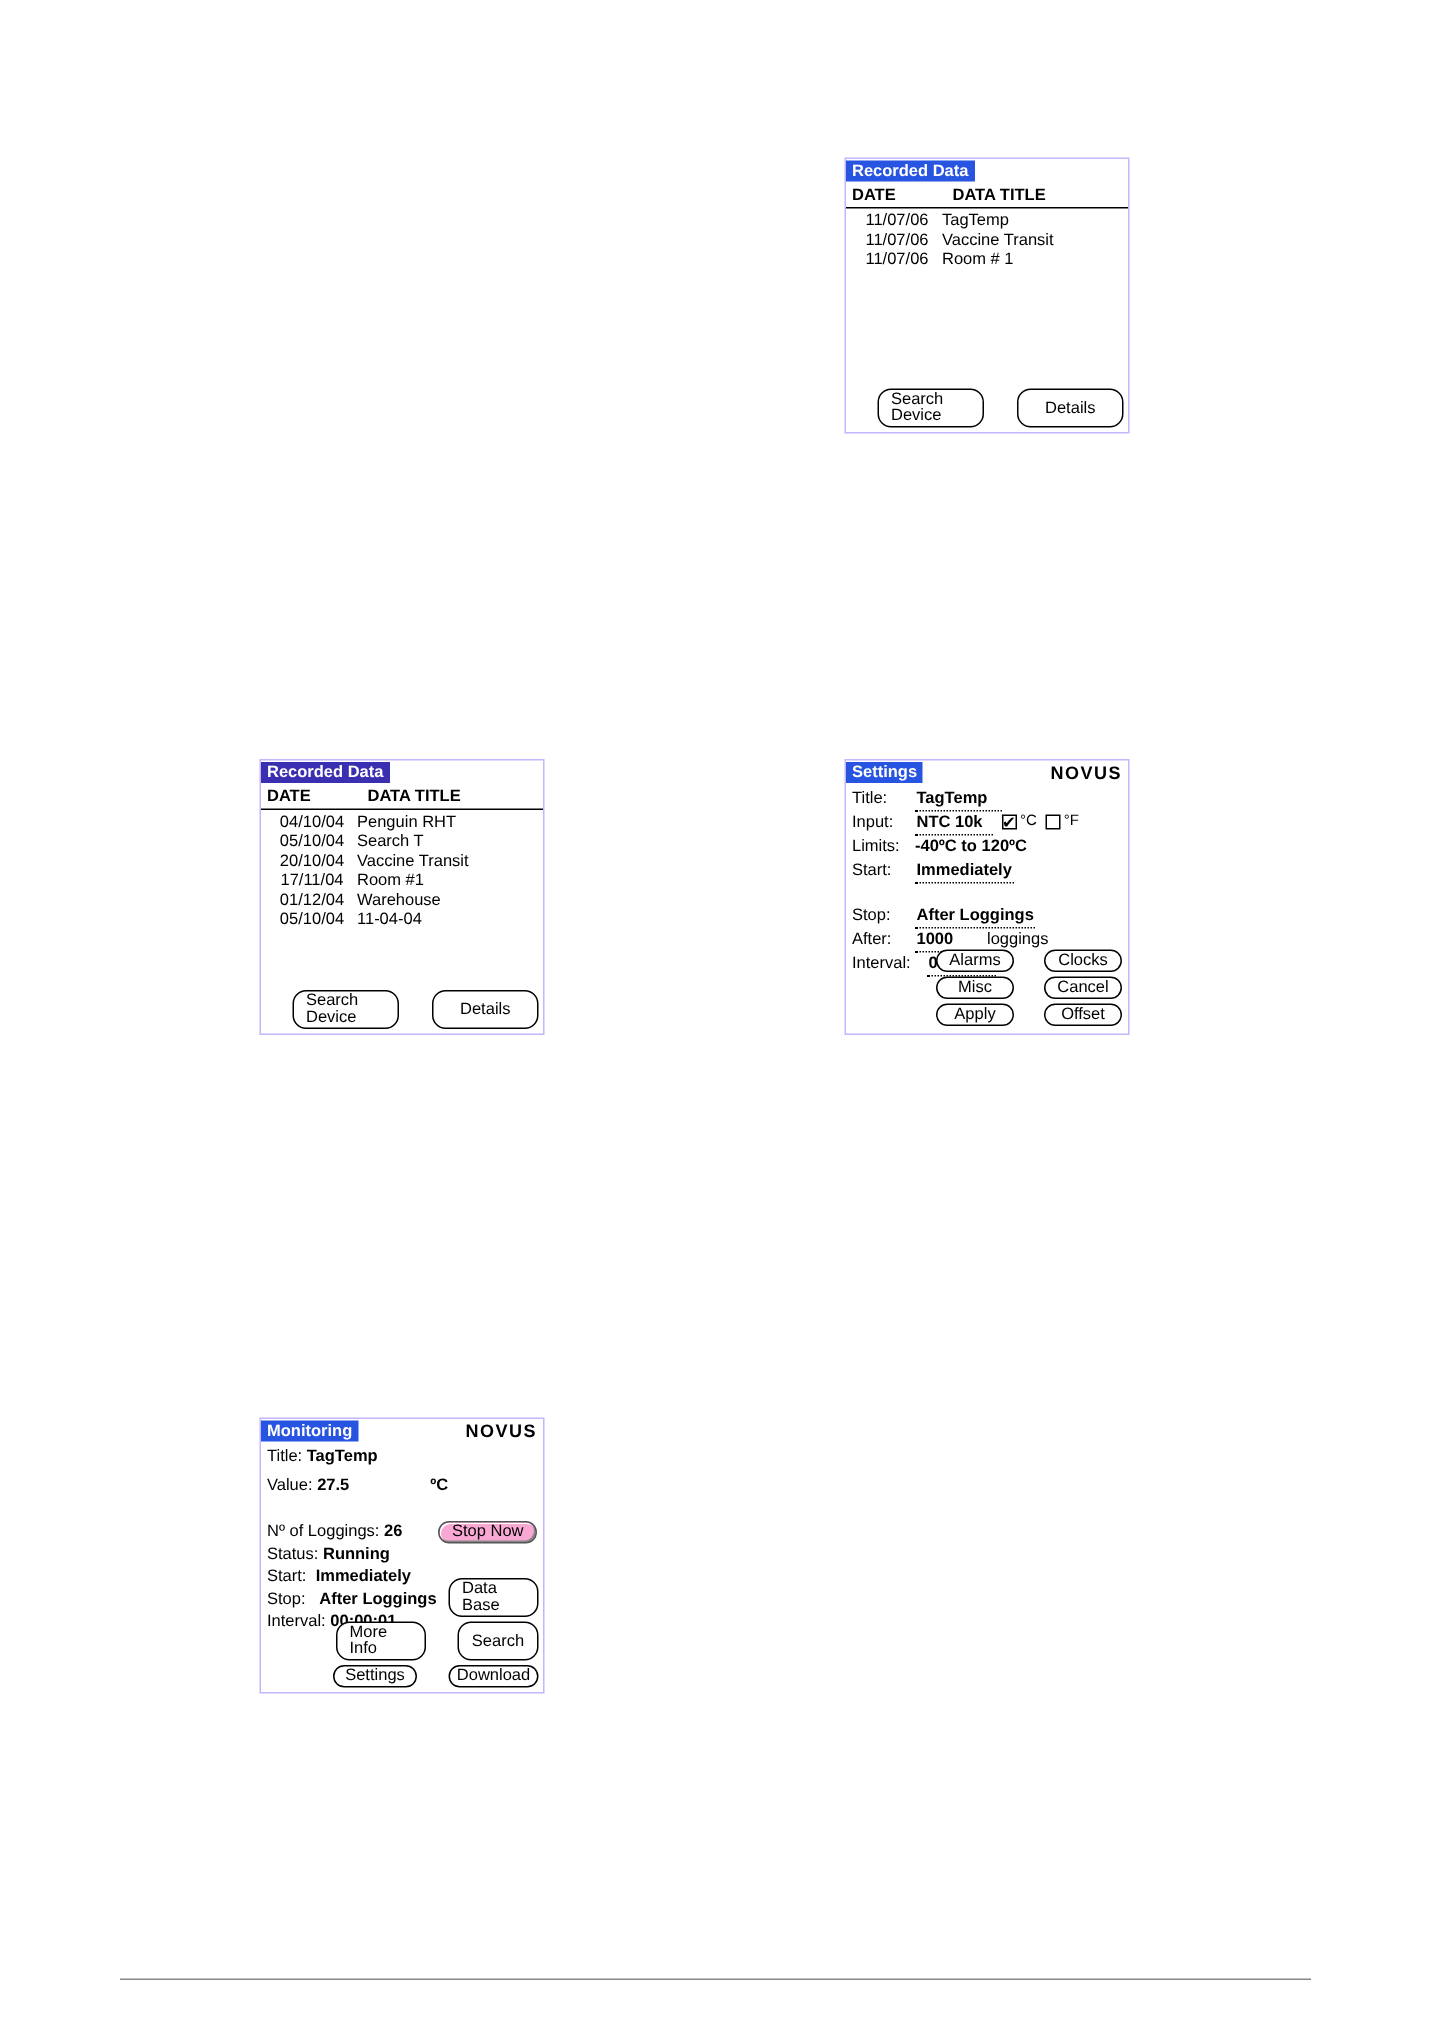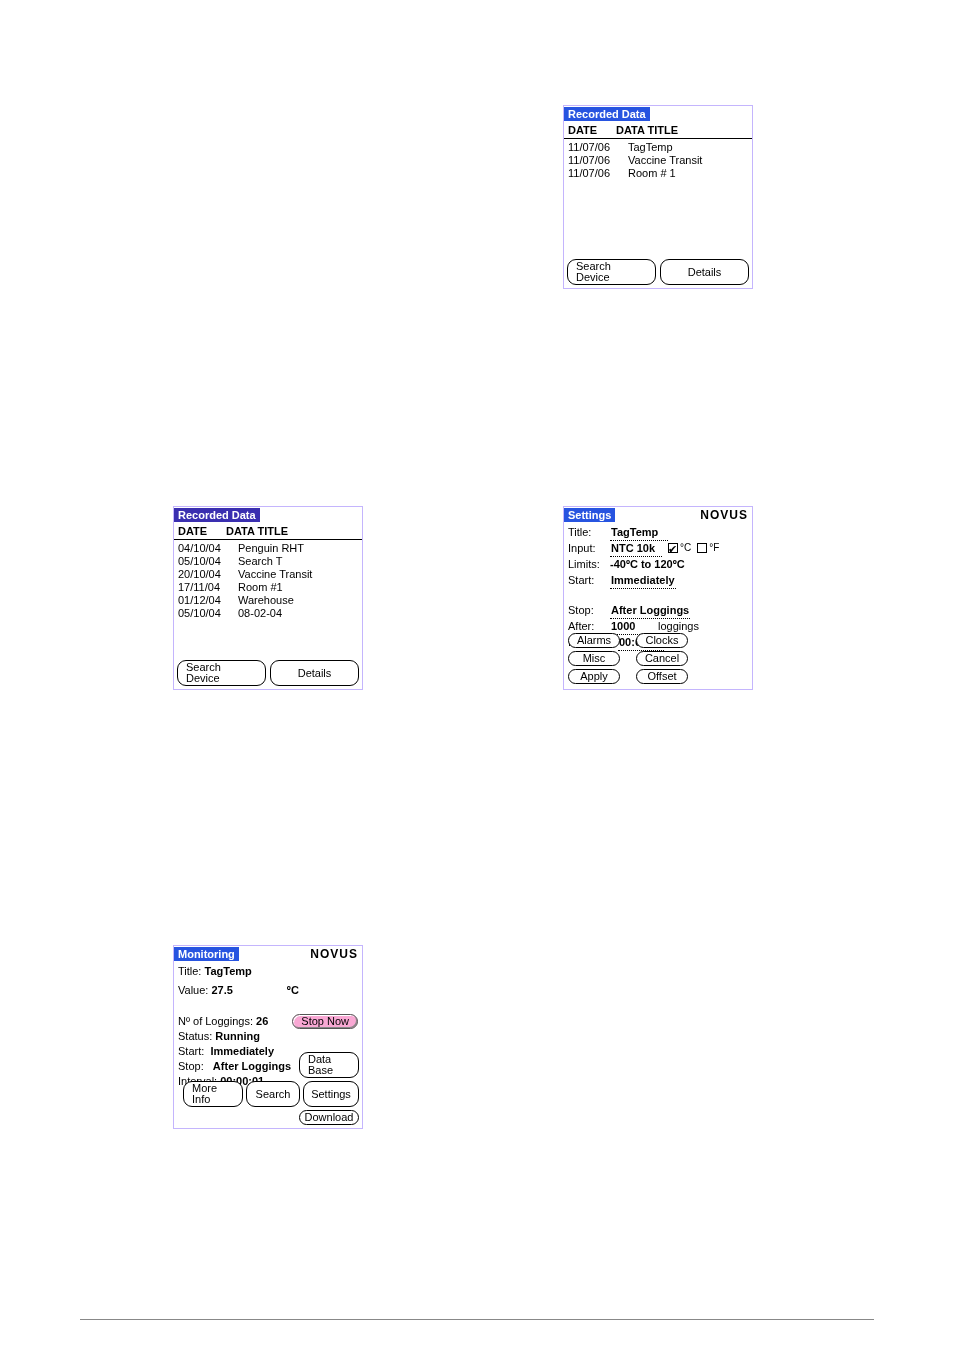--- a/index.html
+++ b/index.html
@@ -42,27 +42,27 @@
     font-size: 12px;
     padding-right: 4px;
   }
   .section-header {
     font-weight: bold;
     font-size: 11px;
     padding: 3px 4px 2px 4px;
     border-bottom: 1px solid #000;
     display: flex;
   }
-  .section-header .col-date { width: 48px; }
+  .section-header .col-date { width: 67px; }
   .data-list {
     padding: 2px 4px;
     font-size: 11px;
     line-height: 13px;
   }
-  .data-row { display: flex; }
+  .data-row { display: flex; text-align: center; }
   .data-row .d { width: 60px; }
   .btnbar {
     position: absolute;
     bottom: 3px;
     left: 3px;
     right: 3px;
     display: flex;
     gap: 4px;
     flex-wrap: wrap;
   }
@@ -71,20 +71,21 @@
     border-radius: 9px;
     background: #fff;
     font-size: 11px;
     padding: 1px 8px 1px 8px;
     display: inline-flex;
     align-items: center;
     justify-content: center;
     min-height: 13px;
     box-sizing: border-box;
     line-height: 1;
+    margin-left: 18px;
   }
   .pill-beveled {
     box-shadow: inset -1px -1px 0 #888, inset 1px 1px 0 #fff;
     border: 1px solid #555;
     background: #f9a8d4;
   }
   .form-body {
     padding: 2px 4px;
     font-size: 11px;
     line-height: 16px;
@@ -111,23 +112,23 @@
   .cb.checked::after {
     content: "✔";
     position: absolute;
     top: -3px; left: -1px;
     font-size: 11px;
   }
   .unit-lbl { font-size: 10px; }
   .settings-btnbar {
     display: flex;
     flex-wrap: wrap;
-    gap: 3px 16px;
+    gap: 3px 2px;
     padding: 3px 4px;
-    justify-content: flex-start;
+    justify-content: flex-end;
   }
   .settings-btnbar .pill { flex: 0 0 auto; width: 52px; padding: 1px 2px; }
   .mon-body {
     padding: 3px 4px;
     font-size: 11px;
     line-height: 15px;
   }
   .mon-row { display: flex; align-items: center; }
   .footer-line {
     position: absolute;
@@ -197,21 +198,21 @@
     <div class="data-row">
         <span class="d">17/11/04</span>
         <span>Room #1</span>
       </div>
     <div class="data-row">
         <span class="d">01/12/04</span>
         <span>Warehouse</span>
       </div>
     <div class="data-row">
         <span class="d">05/10/04</span>
-        <span>08-02-04</span>
+        <span>11-04-04</span>
       </div>
   </div>
   <div class="btnbar">
     <span class="pill" style="flex:1">Search Device</span>
     <span class="pill" style="flex:1">Details</span>
   </div>
 </div>
 
 <div id="win3" class="pda-window">
   <div class="titlebar">

